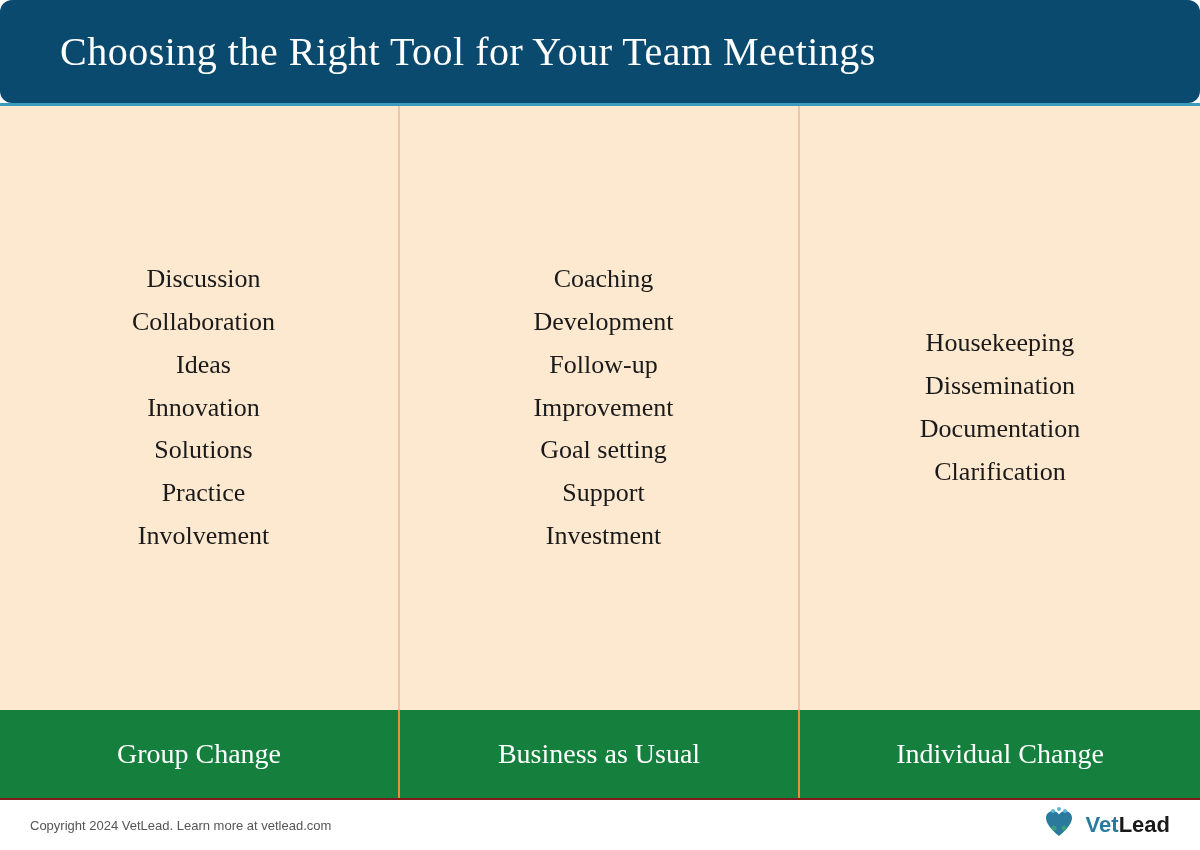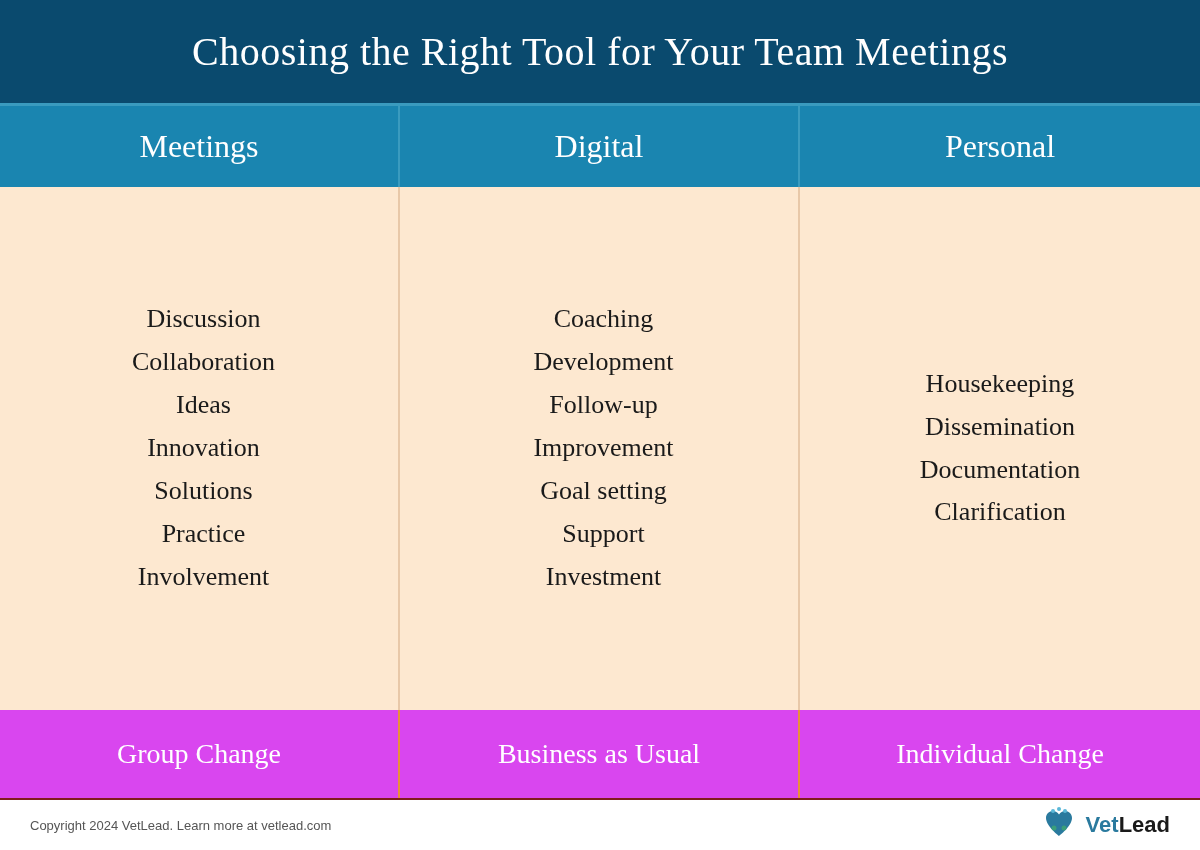--- a/index.html
+++ b/index.html
@@ -19,23 +19,23 @@
     .page-wrapper {
       width: 1200px;
       height: 850px;
       display: flex;
       flex-direction: column;
       background: #ffffff;
     }
 
     .header {
       background-color: #0a4a6e;
-      padding: 28px 40px;
-      text-align: center;
-      flex-shrink: 0;
+      padding: 28px 60px;
+      flex-shrink: 0;
+      border-radius: 12px;
     }
 
     .header h1 {
       color: #ffffff;
       font-size: 40px;
       font-weight: 400;
       font-family: Georgia, serif;
       letter-spacing: 0.5px;
     }
 
@@ -91,21 +91,21 @@
       font-size: 26px;
       font-family: Georgia, serif;
       color: #1a1a1a;
       line-height: 1.65;
       font-weight: 400;
     }
 
     .footer-labels {
       display: grid;
       grid-template-columns: 1fr 1fr 1fr;
-      background: #d946ef;
+      background: #15803d;
       flex-shrink: 0;
     }
 
     .footer-label {
       padding: 28px 20px;
       text-align: center;
       color: #ffffff;
       font-size: 28px;
       font-family: Georgia, serif;
       font-weight: 400;
@@ -161,31 +161,20 @@
 <body>
 
 <div class="page-wrapper">
 
   <div class="header">
     <h1>Choosing the Right Tool for Your Team Meetings</h1>
   </div>
 
   <div class="divider-line"></div>
 
-  <div class="col-headers">
-    <div class="col-header">
-      <span>Meetings</span>
-    </div>
-    <div class="col-header">
-      <span>Digital</span>
-    </div>
-    <div class="col-header">
-      <span>Personal</span>
-    </div>
-  </div>
 
   <div class="content-area">
 
     <div class="content-cell">
       <p>
         Discussion<br>Collaboration<br>Ideas<br>Innovation<br>Solutions<br>Practice<br>Involvement
       </p>
     </div>
 
     <div class="content-cell">

